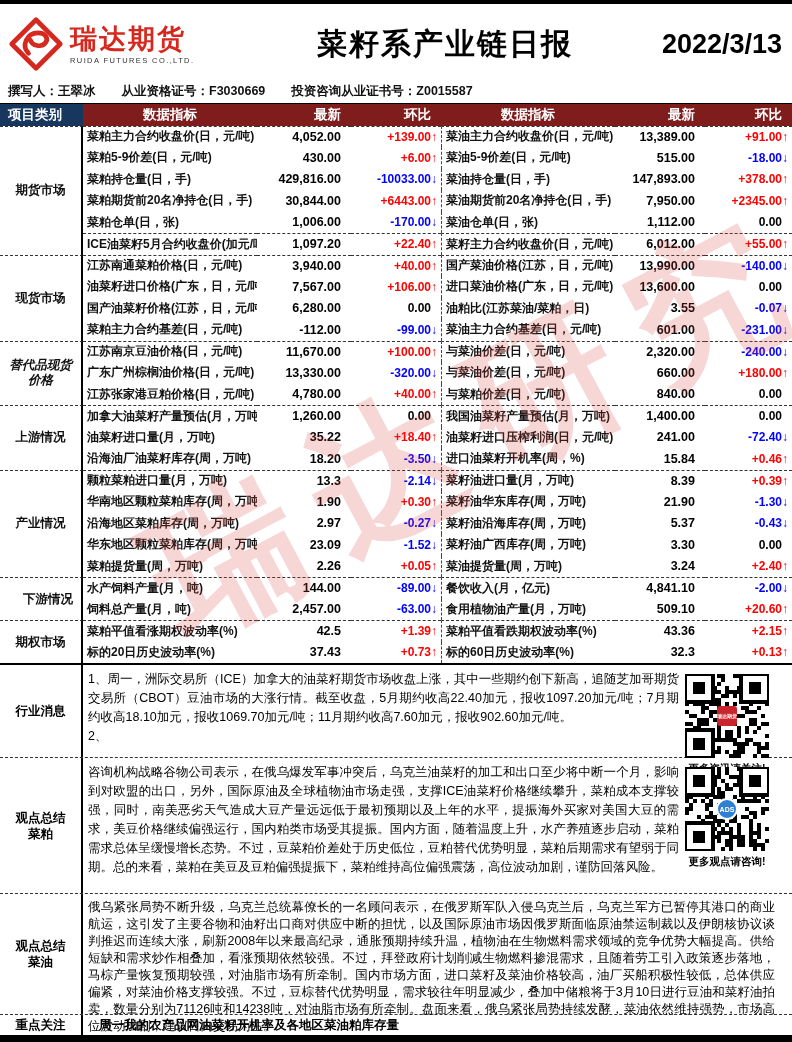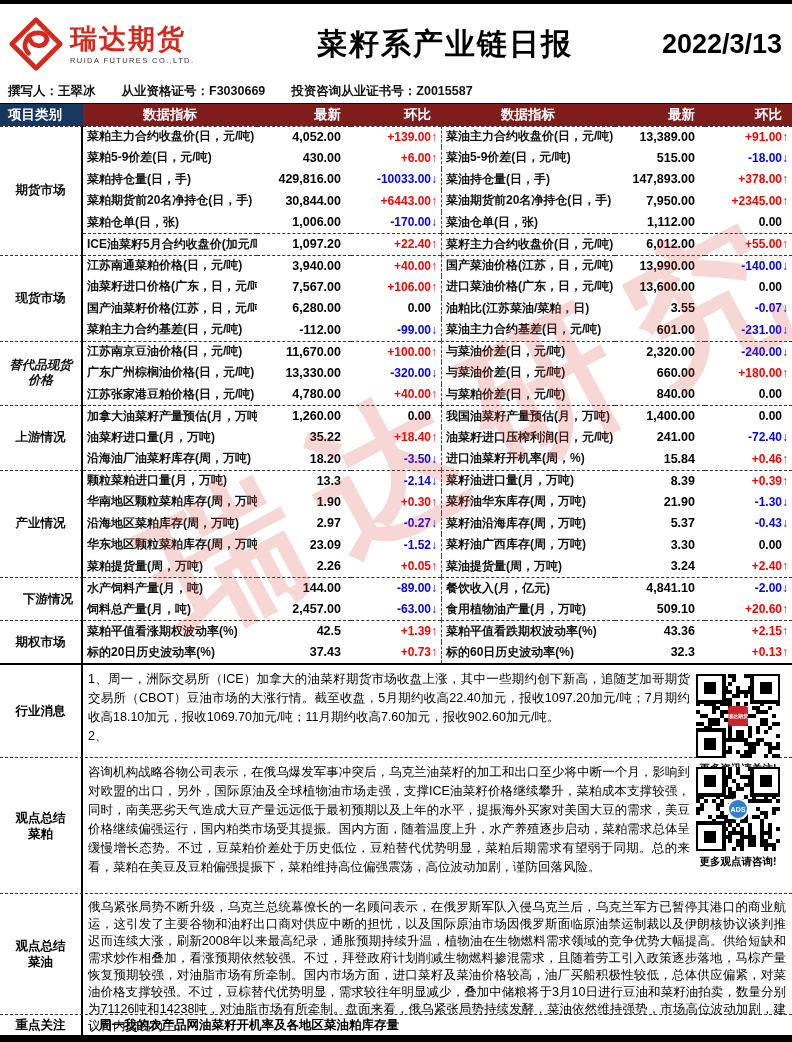--- a/index.html
+++ b/index.html
@@ -42,21 +42,21 @@
   .chg-up { color:#ff0000; }
   .chg-down { color:#0000ff; }
   .chg-flat { color:#000; padding-right:10px; }
 
   
   .notes { border-top:2px solid #000; }
   .note { display:flex; border-top:1.5px dashed #333; }
   .note:first-child { border-top:none; }
   .note-cat { width:83px; flex:0 0 auto; border-right:2px solid #000; display:flex; align-items:center;
               justify-content:center; text-align:center; font-size:12.5px; font-weight:600; line-height:16px; padding:0 4px; }
-  .note-body { flex:1; display:flex; padding:5px 6px 4px 5px; }
+  .note-body { flex:1; display:flex; padding:5px 17px 4px 5px; }
   .note-text { flex:1; font-size:12.5px; line-height:19px; color:#000; text-align:justify; white-space:pre-line; }
   .note-text.tight { line-height:17px; font-size:12.5px; }
   .qr-col { width:96px; flex:0 0 auto; display:flex; flex-direction:column; align-items:center; padding-top:4px; }
   .qr-box { position:relative; width:84px; height:84px; background:#fff; }
   .qr-cap { font-size:10.5px; font-weight:bold; margin-top:4px; color:#000; white-space:nowrap; }
   .qr-center { position:absolute; top:50%; left:50%; transform:translate(-50%,-50%); z-index:2;
                display:flex; align-items:center; justify-content:center; color:#fff; font-weight:bold; }
   .qr-center.red { width:20px; height:20px; background:#c9252c; border-radius:3px; font-size:5px; text-align:center; line-height:6px; }
   .qr-center.blue { width:22px; height:22px; background:#2f7fd3; border-radius:50%; font-size:7px; border:2px solid #fff; }
 

